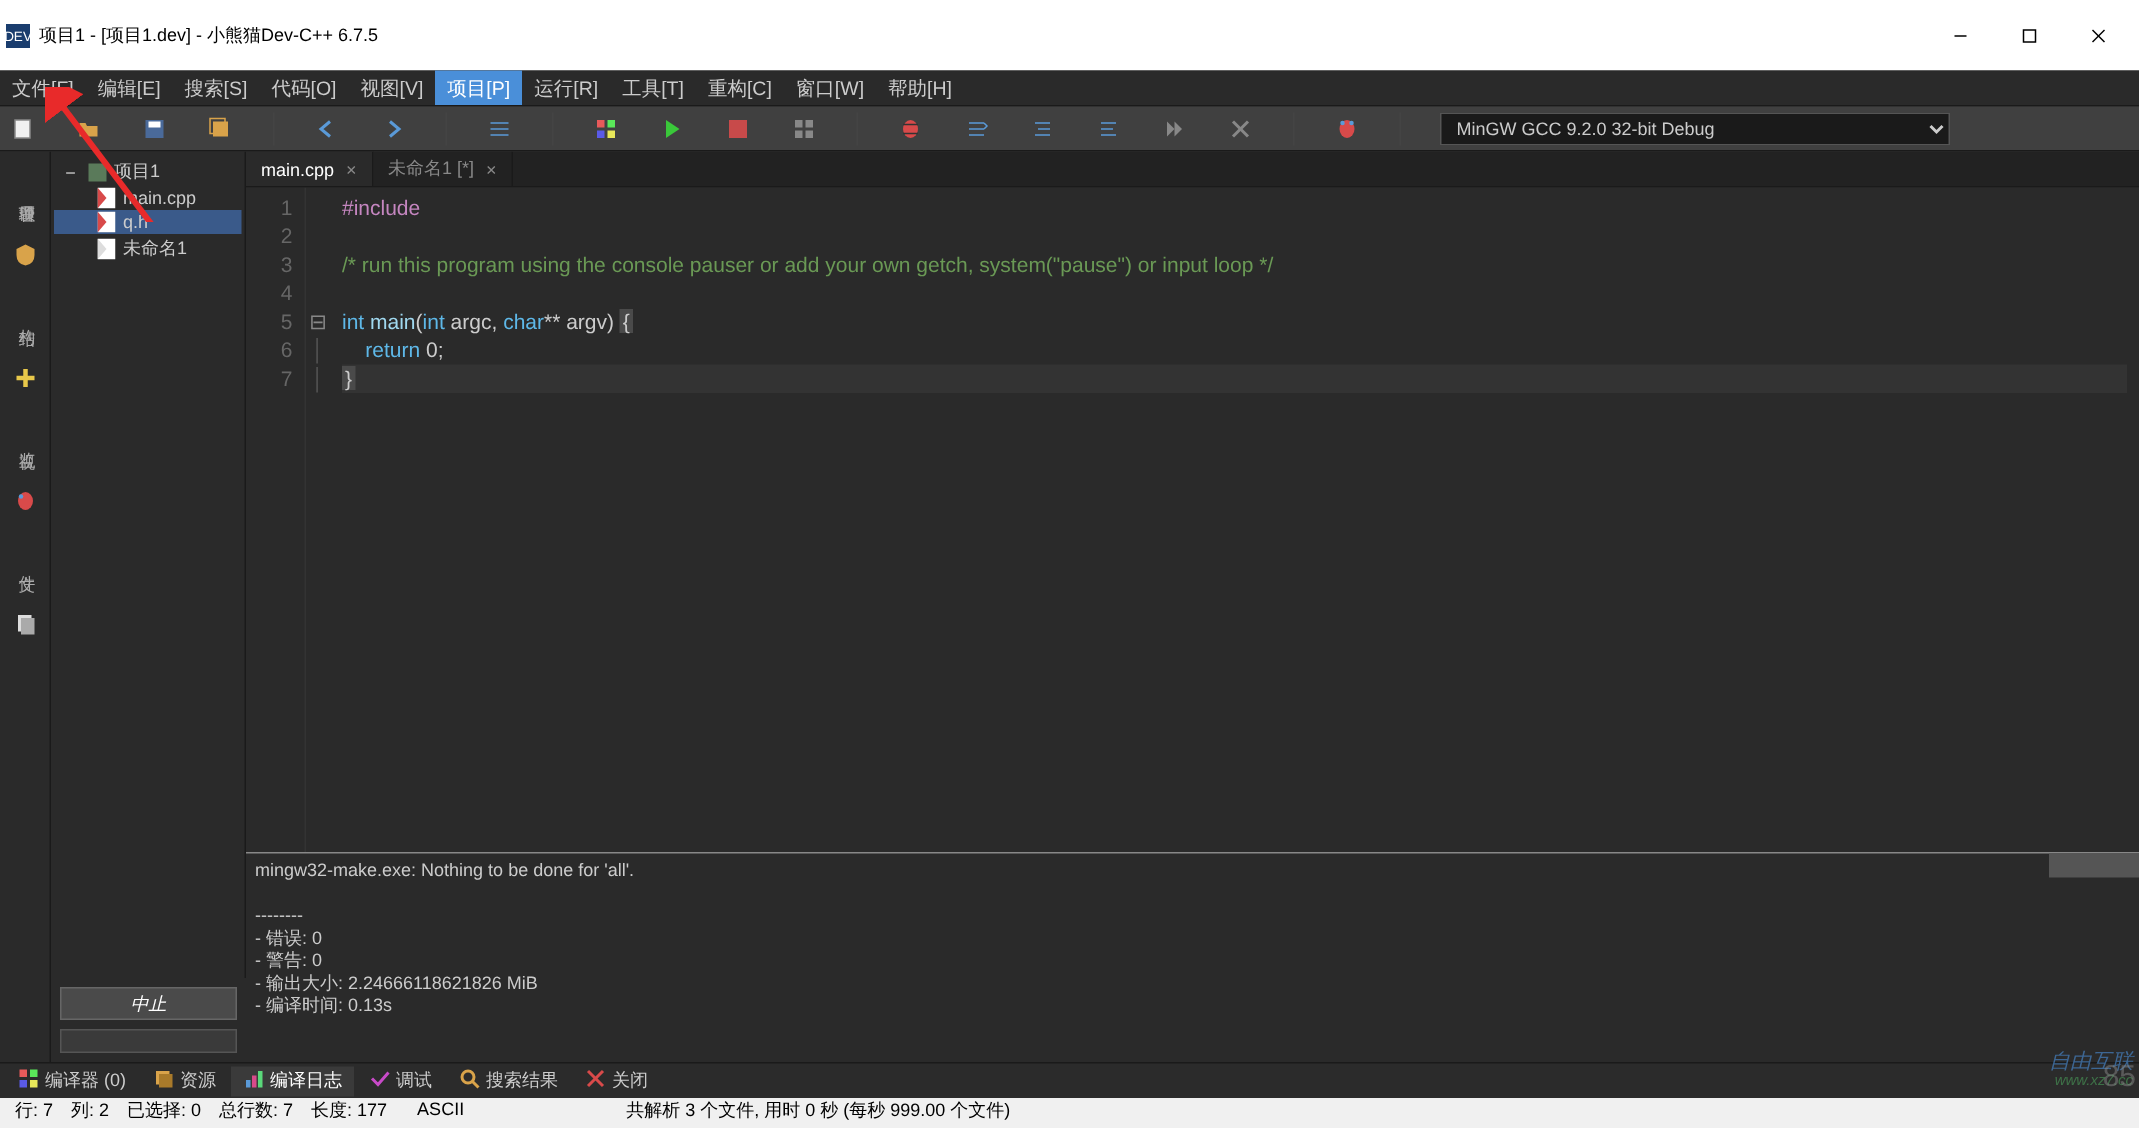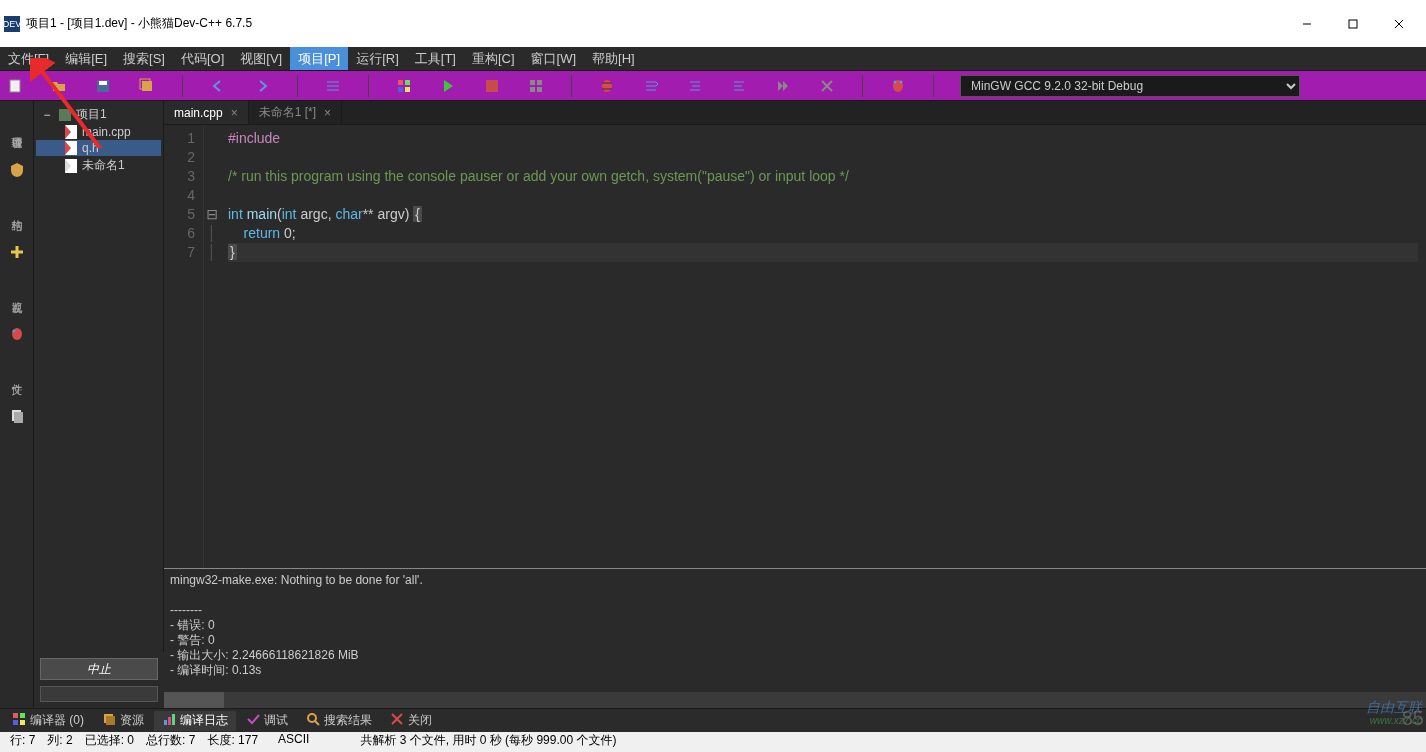--- a/index.html
+++ b/index.html
@@ -11,21 +11,21 @@
 .titlebar .title-text { flex: 1; }
 .win-controls { display: flex; }
 .win-controls .wc { width: 46px; height: 30px; display: flex; align-items: center; justify-content: center; cursor: pointer; }
 
 
 .menubar { height: 24px; background: #2a2a2a; display: flex; align-items: stretch; border-bottom: 1px solid #1a1a1a; }
 .menubar .mi { padding: 0 8px; display: flex; align-items: center; cursor: pointer; color: #cccccc; font-size: 13px; }
 .menubar .mi.active { background: #4a8fd9; color: #fff; }
 
 
-.toolbar { height: 30px; background: #a21caf; display: flex; align-items: center; border-bottom: 1px solid #1a1a1a; padding: 0 2px; gap: 18px; }
+.toolbar { height: 30px; background: #404040; display: flex; align-items: center; border-bottom: 1px solid #1a1a1a; padding: 0 2px; gap: 18px; }
 .toolbar .tb { width: 26px; height: 26px; display: flex; align-items: center; justify-content: center; cursor: pointer; border-radius: 2px; }
 .toolbar .sep { width: 1px; height: 22px; background: #444; margin: 0 4px; }
 .toolbar .compiler-select { margin-left: 4px; height: 22px; width: 340px; background: #1a1a1a; border: 1px solid #555; color: #ccc; padding: 0 6px; font-size: 12px; }
 
 
 .main { flex: 1; display: flex; overflow: hidden; }
 .left-iconbar { width: 34px; background: #2a2a2a; border-right: 1px solid #1a1a1a; display: flex; flex-direction: column; align-items: center; padding-top: 4px; gap: 2px; }
 .left-iconbar .vt { width: 30px; height: 48px; display: flex; flex-direction: column; align-items: center; justify-content: center; cursor: pointer; writing-mode: vertical-rl; font-size: 11px; color: #aaa; }
 .left-iconbar .vt.ic { height: 30px; writing-mode: horizontal-tb; }
 
@@ -55,21 +55,21 @@
 .code-line.current { background: #333; }
 .kw { color: #5eb8e8; }
 .pp { color: #c586c0; }
 .inc { color: #d19a66; }
 .cm { color: #6a9955; }
 .fn { color: #a0d8ef; }
 .cursor-box { background: #4a4a4a; padding: 0 2px; }
 
 .red-arrow { position: absolute; width: 90px; height: 90px; left: 30px; top: 58px; pointer-events: none; z-index: 100; }
 
-.output { height: 140px; background: #2a2a2a; border-top: 1px solid #888; display: flex; flex-direction: column; }
+.output { height: 140px; background: #2a2a2a; border-top: 1px solid #888; display: flex; flex-direction: row; }
 .output-content { flex: 1; padding: 4px 6px; font-size: 12px; line-height: 15px; color: #cccccc; overflow-y: auto; font-family: Consolas, "Microsoft YaHei", monospace; }
 .output-scroll { height: 16px; background: #3a3a3a; display: flex; }
 .output-scroll .thumb { width: 60px; height: 100%; background: #555; }
 
 .bottom-tabs { height: 24px; background: #2b2b2b; display: flex; align-items: center; gap: 2px; padding: 0 4px; border-top: 1px solid #1a1a1a; }
 .bt { display: flex; align-items: center; gap: 4px; padding: 0 8px; height: 20px; cursor: pointer; font-size: 12px; color: #ccc; }
 .bt.active { background: #3a3a3a; color: #fff; }
 
 .statusbar { height: 20px; background: #f0f0f0; color: #000; display: flex; align-items: flex-start; font-size: 12px; padding: 0 6px; gap: 4px; }
 .statusbar .sseg { padding: 0 4px; }
@@ -428,20 +428,20 @@
     </div>
   </div>
 
 <div class="statusbar">
   <span class="sseg">行:     7</span>
   <span class="sseg">列:     2</span>
   <span class="sseg">已选择:     0</span>
   <span class="sseg">总行数:     7</span>
   <span class="sseg">长度:    177</span>
   <span class="sseg" style="margin-left:8px">ASCII</span>
-  <span class="sseg" style="margin-left:39px">共解析 3 个文件, 用时 0 秒 (每秒 999.00 个文件)</span>
+  <span class="sseg" style="margin-left:96px">共解析 3 个文件, 用时 0 秒 (每秒 999.00 个文件)</span>
 </div>
 
 <div class="watermark">
   <div>自由互联</div>
   <div class="small">www.xz7.cc</div>
 </div>
 <div class="counter-badge">85</div>
 
 </body></html>

